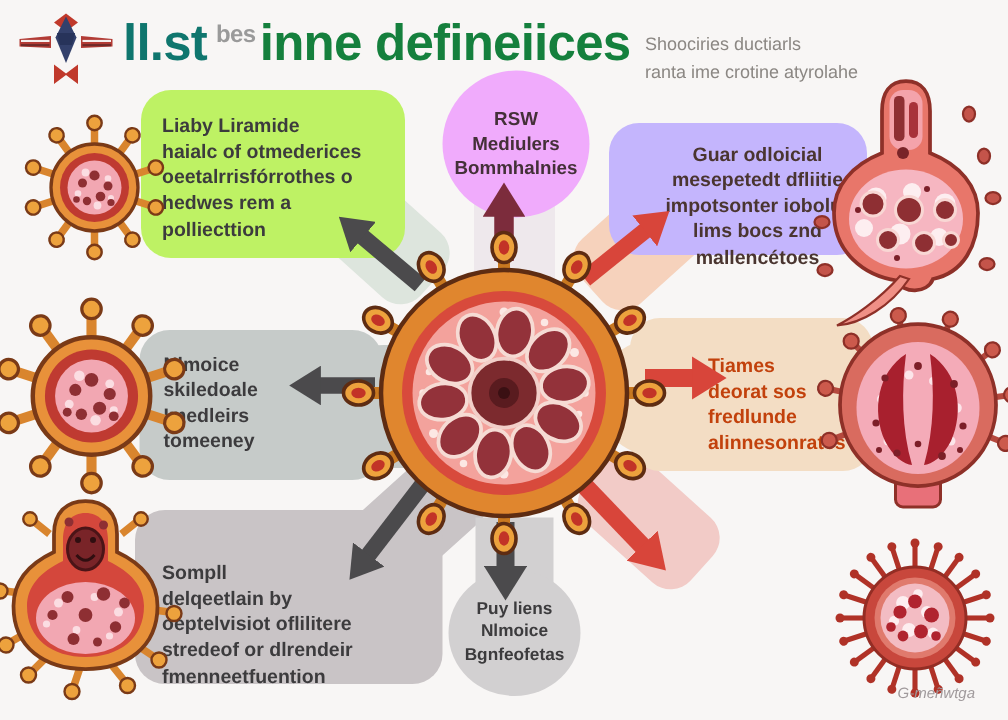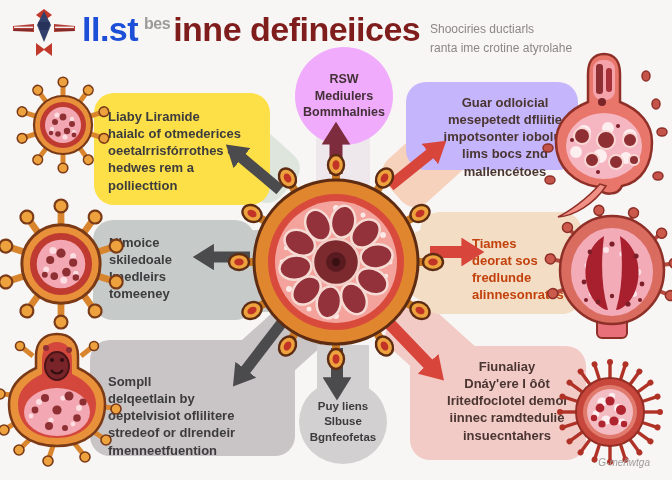--- a/index.html
+++ b/index.html
@@ -1,30 +1,30 @@
 <!DOCTYPE html>
 <html><head>
 <meta charset="utf-8">
 <style>
   html,body{margin:0;padding:0;background:#eceae9;}
   .page{position:relative;width:672px;height:480px;background:#f8f6f5;overflow:hidden;
         font-family:"Liberation Sans",sans-serif;}
   
   .logo{position:absolute;left:12px;top:6px;width:64px;height:52px;}
   .title{position:absolute;left:82px;top:10px;font-weight:800;font-size:34px;letter-spacing:-0.5px;white-space:nowrap;}
-  .t-gray{color:#1d4ed8;text-align:center;}
+  .t-gray{color:#0f766e;text-align:center;}
   .t-sup{font-size:16px;color:#9a9a9a;vertical-align:super;font-weight:600;margin:0 3px 0 6px;}
-  .t-main{color:#7f1d1d;text-align:right;}
+  .t-main{color:#15803d;text-align:right;}
   .subtitle{position:absolute;left:430px;top:20px;width:230px;font-size:12px;line-height:1.55;
             color:#8b8783;white-space:pre-line;}
   
   .box,.stem{position:absolute;z-index:1;}
   .box{border-radius:20px;}
   .box-text{position:relative;z-index:3;font-weight:700;color:#3c3b3d;font-size:13px;line-height:1.32;white-space:pre-line;}
-  .tl{left:94px;top:93px;width:176px;height:112px;background:#fde047;}
+  .tl{left:94px;top:60px;width:176px;height:112px;background:#bef264;}
   .tl .box-text{padding:15px 14px;}
   .stem-tl{left:205px;top:128px;width:95px;height:58px;background:#dde5dd;border-radius:18px;transform:rotate(42deg);}
   .ml{left:93px;top:220px;width:162px;height:100px;background:#c6cbc9;}
   .ml .box-text{padding:14px 16px;}
   .stem-ml{left:215px;top:230px;width:100px;height:82px;background:#c6cbc9;border-radius:41px;}
   .bl{left:90px;top:340px;width:205px;height:116px;background:#c9c4c6;}
   .bl .box-text{padding:33px 18px;}
   .stem-bl{left:230px;top:318px;width:95px;height:58px;background:#c9c4c6;border-radius:18px;transform:rotate(-42deg);}
   .tc{left:295px;top:47px;width:98px;height:98px;background:#f0abfc;border-radius:50%;
       display:flex;align-items:center;justify-content:center;text-align:center;}
@@ -110,30 +110,23 @@
 impotsonter iobolur
 lims bocs znd
 mallencétoes</div>
   </div>
   <div class="box mr">
     <div class="box-text">Tiames
 deorat sos
 fredlunde
 alinnesonrates</div>
   </div>
-  <div class="box br">
-    <div class="box-text">Fiunaliay
-Dnáy'ere I ôôt
-Iritedfoclotel demol
-iinnec ramdtedulie
-insuecntahers</div>
-  </div>
   <div class="box bc">
     <div class="box-text">Puy liens
-Slbuse
+Nlmoice
 Bgnfeofetas</div>
   </div>
 
   <svg class="art" width="672" height="480" viewBox="0 0 672 480">
     <defs>
       <marker id="ah-dark" viewBox="0 0 10 10" refX="3" refY="5" markerWidth="2.4" markerHeight="2.4" orient="auto">
           <path d="M0,0 L8,5 L0,10 Z" fill="#4b4a4c"></path>
         </marker>
       <marker id="ah-red" viewBox="0 0 10 10" refX="3" refY="5" markerWidth="2.4" markerHeight="2.4" orient="auto">
           <path d="M0,0 L8,5 L0,10 Z" fill="#d8453a"></path>

